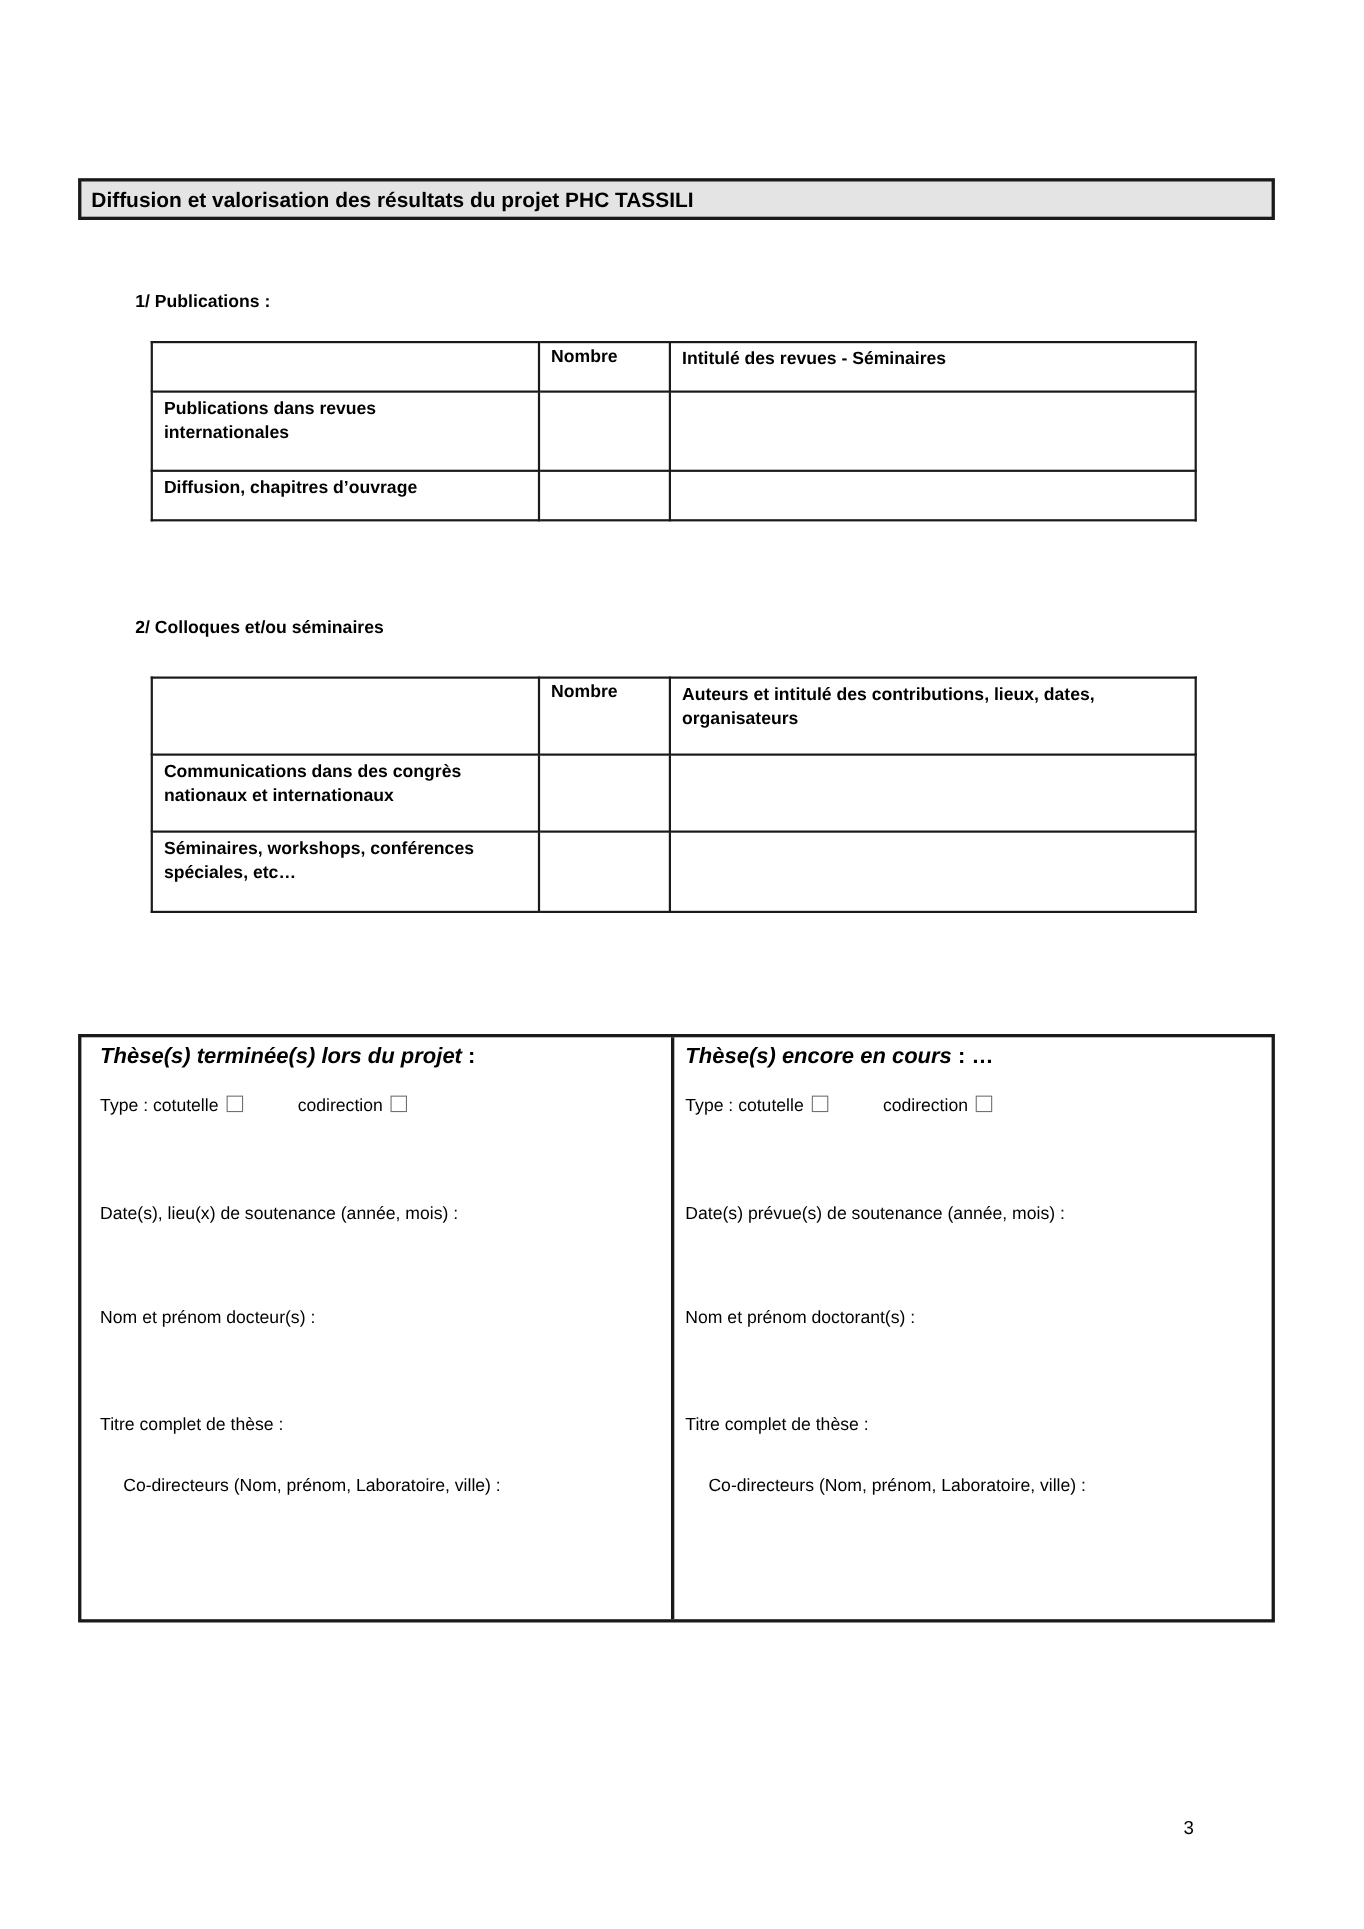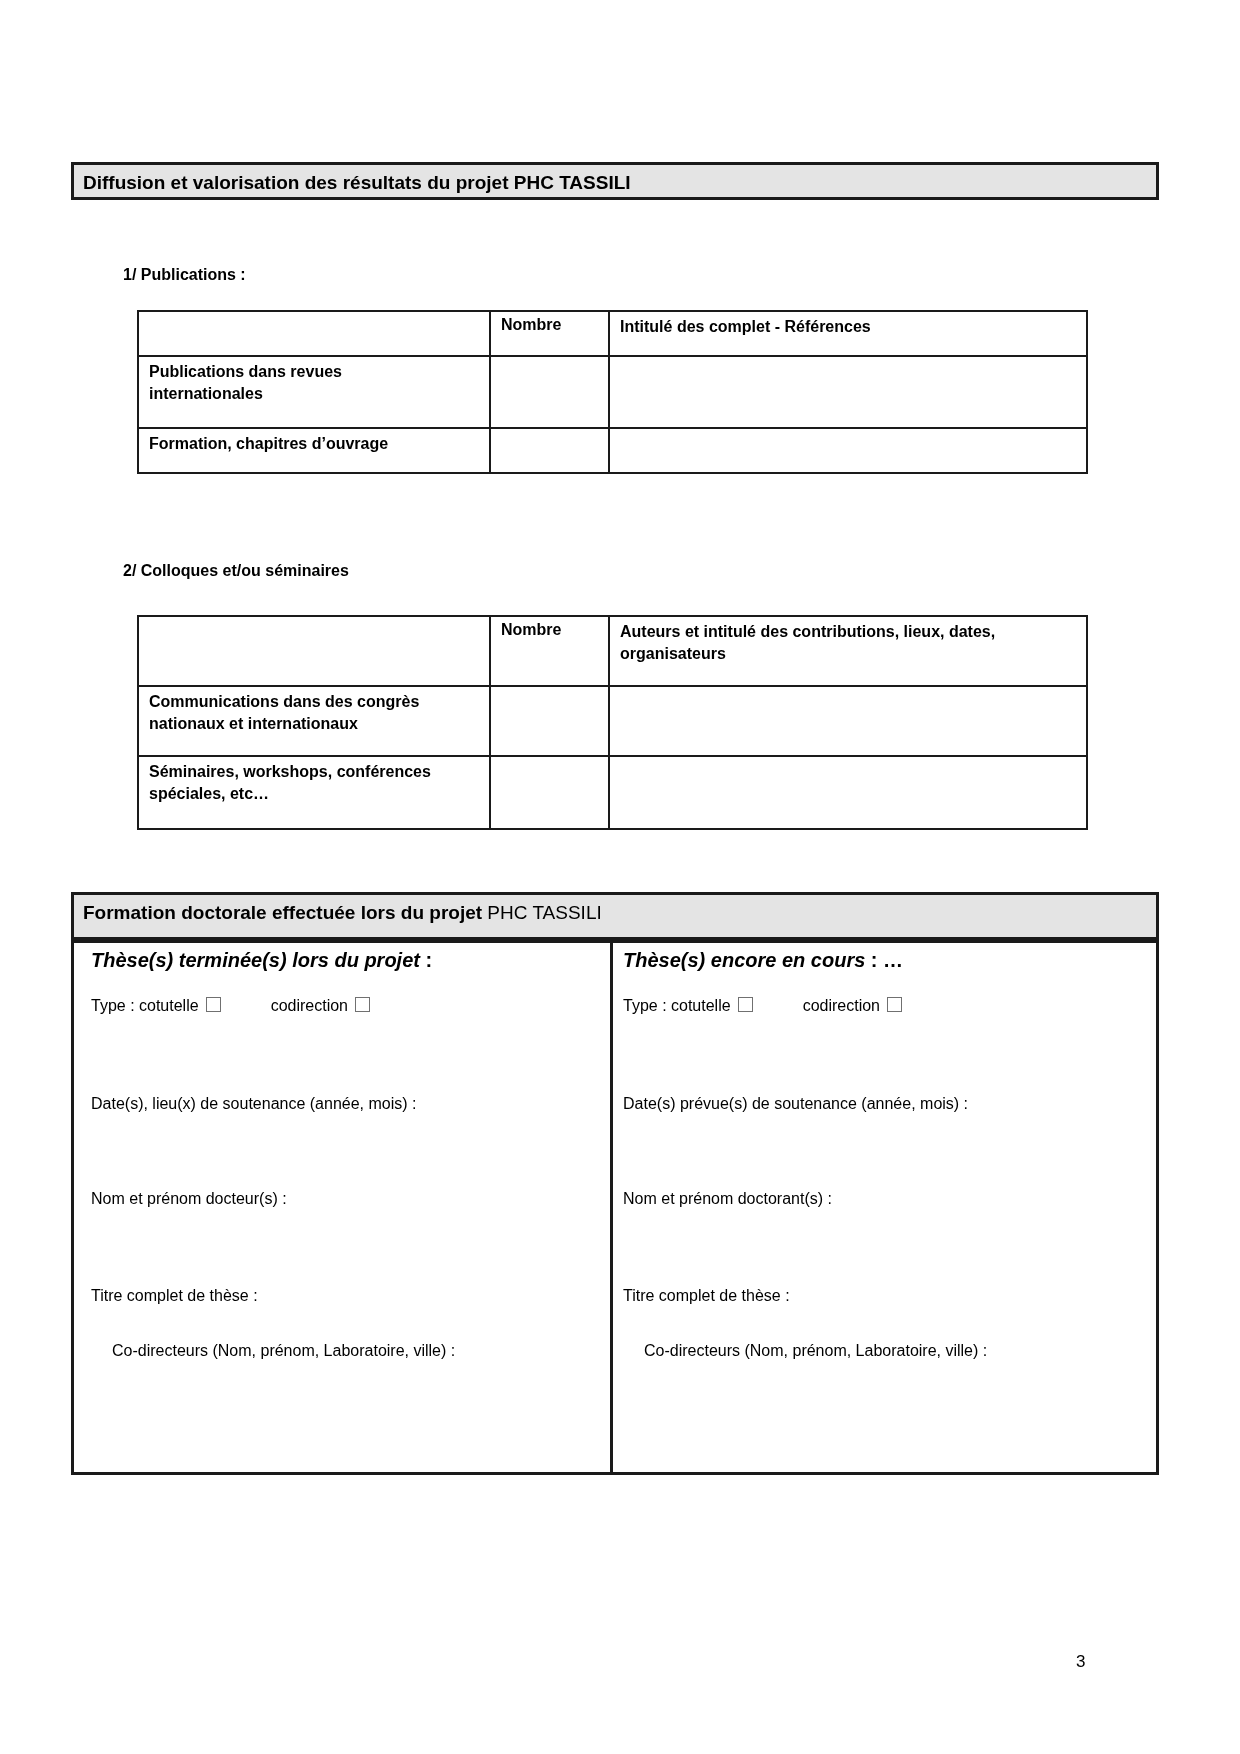--- a/index.html
+++ b/index.html
@@ -138,33 +138,33 @@
     <colgroup>
         <col class="c1">
         <col class="c2">
         <col class="c3">
       </colgroup>
     <tbody>
         <tr class="hdr">
       <td></td>
       <th>Nombre</th>
       <th>
-            <span class="hdrline">Intitulé des complet - Références</span>
+            <span class="hdrline">Intitulé des revues - Séminaires</span>
           </th>
     </tr>
     <tr class="r1">
       <td>
             <span class="rowlabel">Publications dans revues internationales</span>
           </td>
       <td></td>
       <td></td>
     </tr>
     <tr class="r3">
       <td>
-            <span class="rowlabel">Formation, chapitres d’ouvrage</span>
+            <span class="rowlabel">Diffusion, chapitres d’ouvrage</span>
           </td>
       <td></td>
       <td></td>
     </tr>
   </tbody>
     </table>
 
   <div class="subheading h2">2/ Colloques et/ou séminaires</div>
 
   <table class="formtable t2">
@@ -191,23 +191,20 @@
     <tr class="r2">
       <td>
             <span class="rowlabel">Séminaires, workshops, conférences spéciales, etc…</span>
           </td>
       <td></td>
       <td></td>
     </tr>
   </tbody>
     </table>
 
-  <div class="titlebar bar2">
-    <span class="bartext"><span>Formation doctorale effectuée lors du projet </span><span class="regular">PHC TASSILI</span></span>
-  </div>
 
   <div class="thesisbox">
 
     <div class="col left">
       <p class="boxheading l1"><span class="it">Thèse(s) terminée(s) lors du projet</span><span> :</span></p>
       <p class="l2"><span>Type : cotutelle</span><span class="checkbox"></span><span class="typespacer"></span><span>codirection</span><span class="checkbox"></span></p>
       <p class="l3">Date(s), lieu(x) de soutenance (année, mois) :</p>
       <p class="l4">Nom et prénom docteur(s) :</p>
       <p class="l5">Titre complet de thèse :</p>
       <p class="l6">Co-directeurs (Nom, prénom, Laboratoire, ville) :</p>

